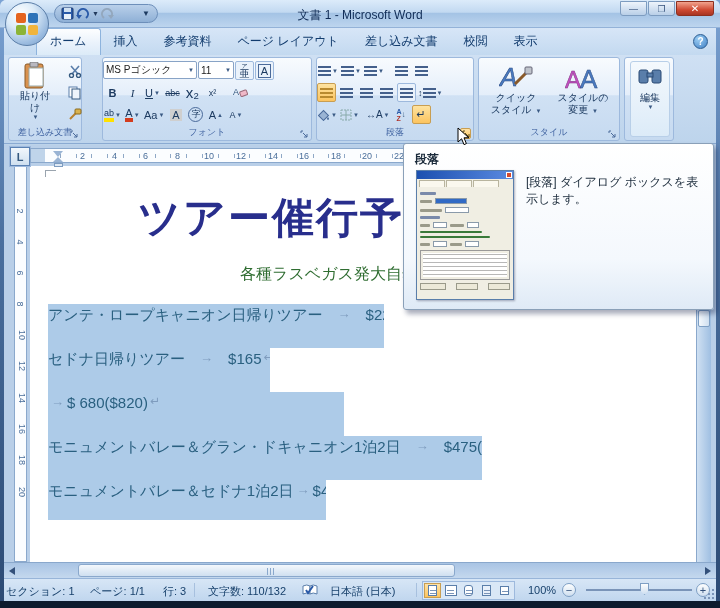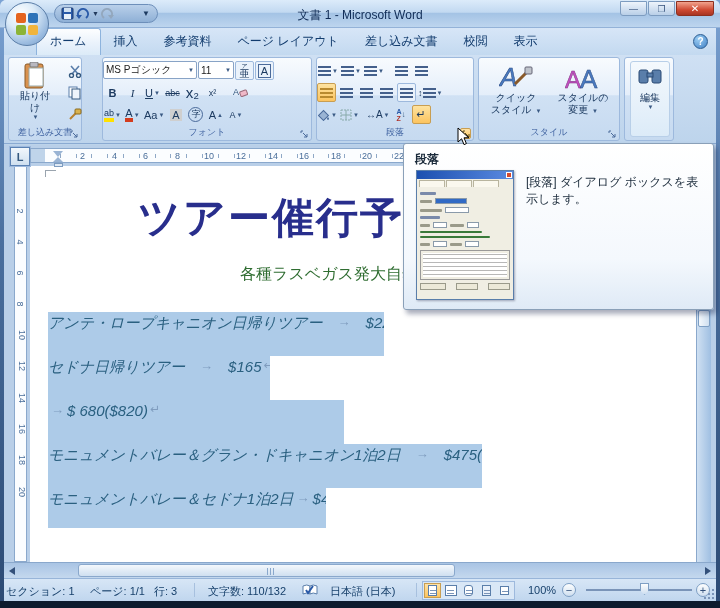--- a/index.html
+++ b/index.html
@@ -105,21 +105,21 @@
   .docarea { position:absolute; left:4px; top:166px; width:712px; height:396px; background:#b9cfe8; z-index:1; }
   .vruler { position:absolute; left:10px; top:0; width:13px; height:396px; background:#fbfdff;
     border:1px solid #8aa8cc; }
   .vnum { position:absolute; left:2px; font-size:9px; color:#4a6e9a; transform:rotate(90deg); }
   .page { position:absolute; left:26px; top:0; width:666px; height:396px; background:#fff; }
   .cropmark { position:absolute; left:15px; top:4px; width:11px; height:7px;
     border-top:1px solid #9aa4ae; border-left:1px solid #9aa4ae; }
   .doctitle { position:absolute; left:108px; top:24px; font-size:42px; font-weight:bold;
     color:#282e8c; letter-spacing:2px; white-space:nowrap; }
   .docsub { position:absolute; left:210px; top:98px; font-size:16px; color:#2f6d31; white-space:nowrap; }
-  .dlines { position:absolute; left:18px; top:146px;font-style:italic; }
+  .dlines { position:absolute; left:18px; top:138px; }
   .dline { height:44px; background:#adcbe8; display:flex; align-items:flex-start; padding-top:2px;
     font-size:15px; color:#2a6080; white-space:nowrap; overflow:hidden; }
   .tabarrow { color:#7f9cbe; margin:0 15px; font-size:13px; }
   .dline:nth-child(3) .tabarrow, .dline:nth-child(5) .tabarrow { margin:0 3px; }
   .pmark { color:#7f9cbe; font-size:12px; margin-left:2px; }
 
   .vscroll { position:absolute; left:692px; top:0; width:15px; height:396px;
     background:linear-gradient(90deg,#cfe0f2,#9fbfe2); border-left:1px solid #8aa8cc; }
   .vthumb { position:absolute; left:1px; top:144px; width:12px; height:17px; border-radius:2px;
     background:linear-gradient(90deg,#f4f8fc,#cfdff0); border:1px solid #7e9fc4; }
@@ -555,21 +555,21 @@
     <div class="harrow left"></div>
     <div class="hthumb">
         <div class="grip"></div>
       </div>
     <div class="harrow right"></div>
   </div>
 
   <div class="statusbar">
     <span class="st" style="left:2px">セクション: 1</span>
     <span class="st" style="left:86px">ページ: 1/1</span>
-    <span class="st" style="left:150px">行: 3</span>
+    <span class="st" style="left:159px">行: 3</span>
     <span class="stsep" style="left:190px"></span>
     <span class="st" style="left:204px">文字数: 110/132</span>
     <svg class="st" style="left:298px;top:4px" width="16" height="14" viewBox="0 0 16 14">
         <path d="M1,3 Q5,1 8,3 L8,11 Q5,9 1,11 Z" fill="#fff" stroke="#5a7eaa"></path>
         <path d="M15,3 Q11,1 8,3 L8,11 Q11,9 15,11 Z" fill="#fff" stroke="#5a7eaa"></path>
         <path d="M4,7 l2,3 l5,-7" fill="none" stroke="#2a5aa8" stroke-width="2"></path>
       </svg>
     <span class="st" style="left:326px">日本語 (日本)</span>
     <span class="stsep" style="left:412px"></span>
     <div class="viewbtns">

